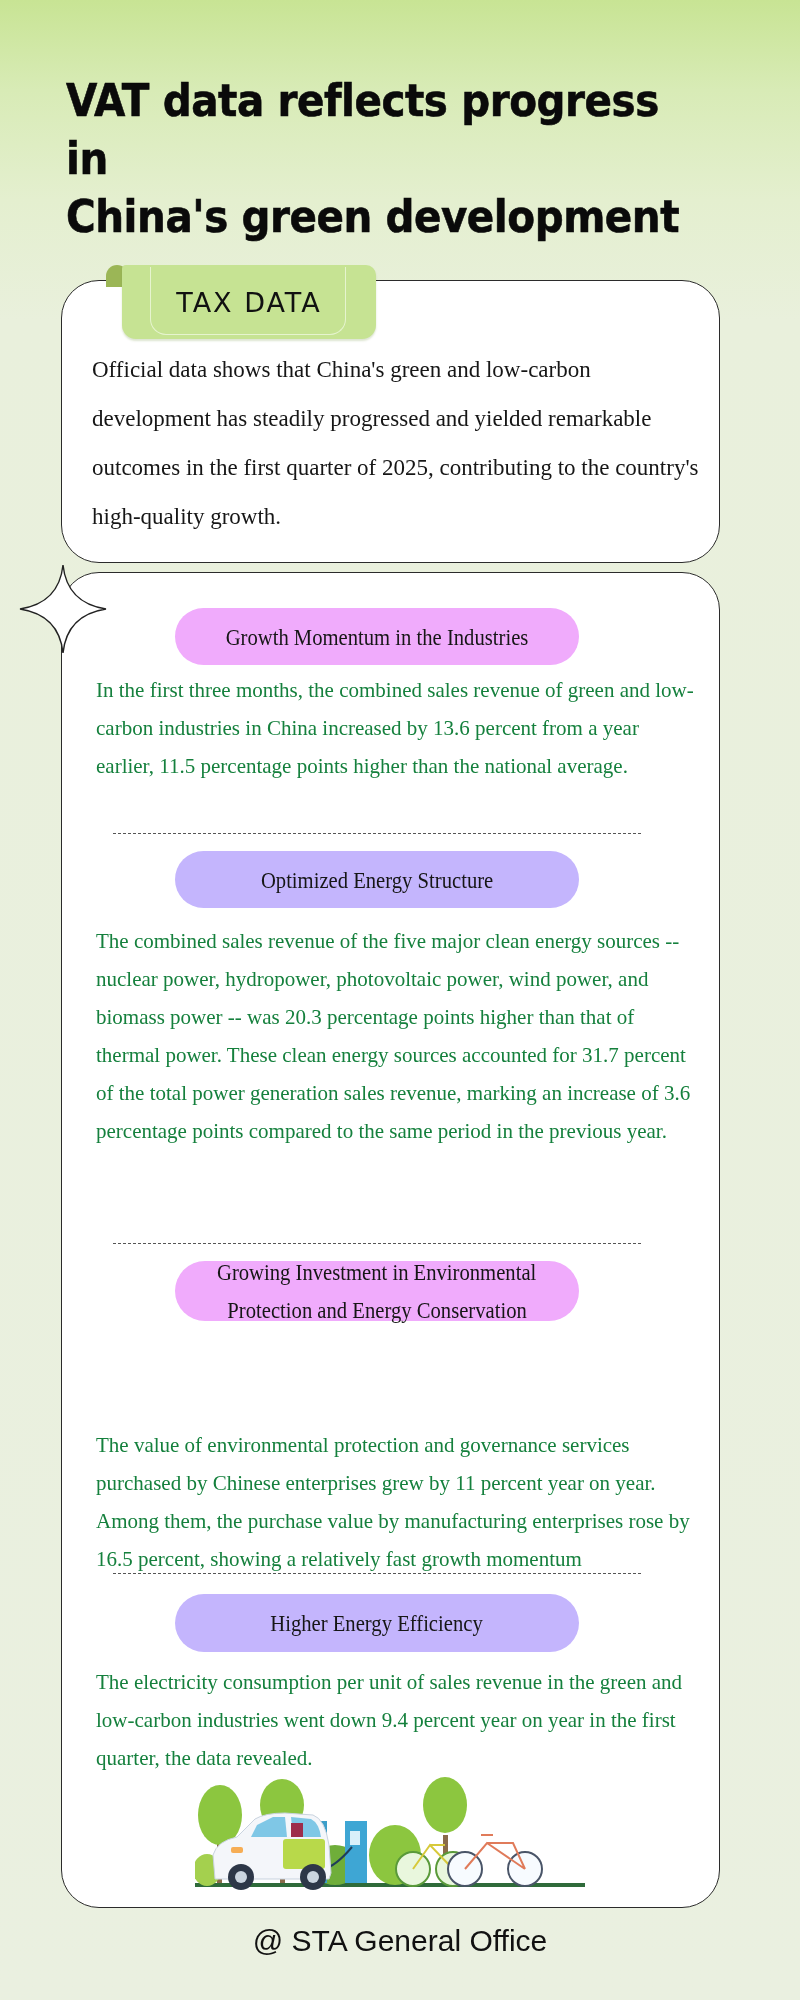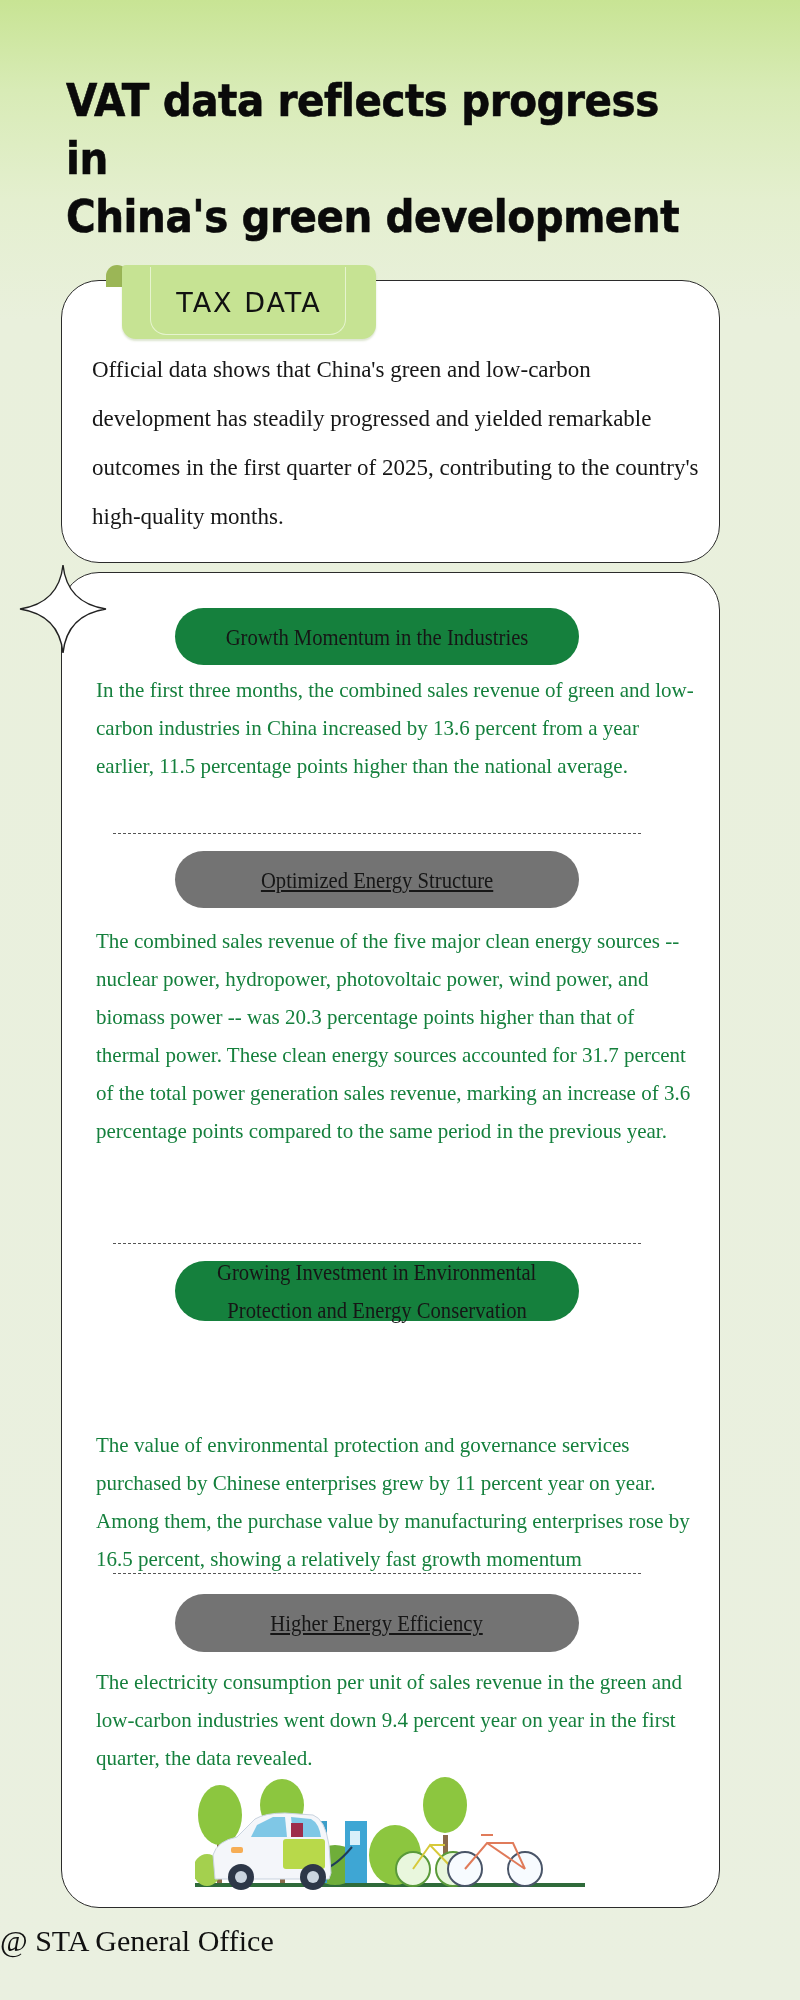--- a/index.html
+++ b/index.html
@@ -71,55 +71,55 @@
     position: absolute; left: 175px; width: 404px;
     border-radius: 30px;
     display: flex; align-items: center; justify-content: center;
     text-align: center;
     font-family: "Liberation Serif", serif;
     font-size: 24px; line-height: 38px;
     color: #161616;
     transform-origin: center;
   }
   .pill span { display: inline-block; transform: scaleX(0.86); }
-  .pill.yellow { background: #15803d; }
-  .pill.green  { background: #737373; text-decoration: underline; }
+  .pill.yellow { background: #f0abfc; }
+  .pill.green  { background: #c4b5fd; }
 
   .sec-text {
     position: absolute; left: 96px; width: 600px;
     font-size: 21px; line-height: 38px; color: #15803d;
   }
   .divider {
     position: absolute; left: 113px; width: 528px; height: 0;
     border-top: 1.4px dashed #555;
   }
   .illustration { position: absolute; left: 195px; top: 1775px; width: 390px; height: 120px; }
   .footer {
     position: absolute; left: 0; top: 1924px; width: 800px;
-    text-align: left;
-    font-family: Liberation Serif, serif;
+    text-align: center;
+    font-family: Liberation Sans, sans-serif;
     font-size: 30px; color: #111;
   }
 </style>
 </head>
 <body>
 
 <div class="title">
   <div>VAT data reflects progress in</div>
   <div>China's green development</div>
 </div>
 
 <div class="card card-intro"></div>
 <div class="ribbon">
   <div class="curl"></div>
   <div class="body"></div>
   <div class="inner"></div>
   <div class="label">TAX DATA</div>
 </div>
-<div class="intro-text">Official data shows that China's green and low-carbon development has steadily progressed and yielded remarkable outcomes in the first quarter of 2025, contributing to the country's high-quality months.</div>
+<div class="intro-text">Official data shows that China's green and low-carbon development has steadily progressed and yielded remarkable outcomes in the first quarter of 2025, contributing to the country's high-quality growth.</div>
 
 <div class="card card-main"></div>
 
 <svg class="sparkle" viewBox="0 0 90 90">
   <path d="M45 2 Q49 40 88 46 Q49 52 45 90 Q41 52 2 46 Q41 40 45 2 Z" fill="#ffffff" stroke="#222" stroke-width="1.4"></path>
 </svg>
 
 <div class="pill yellow" style="top:608px;height:57px;">
   <span>Growth Momentum in the Industries</span>
 </div>

